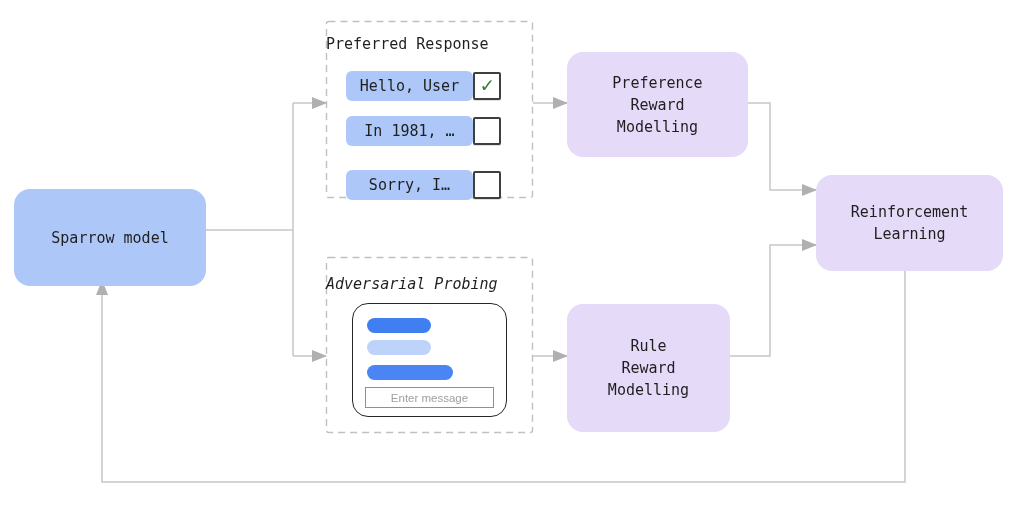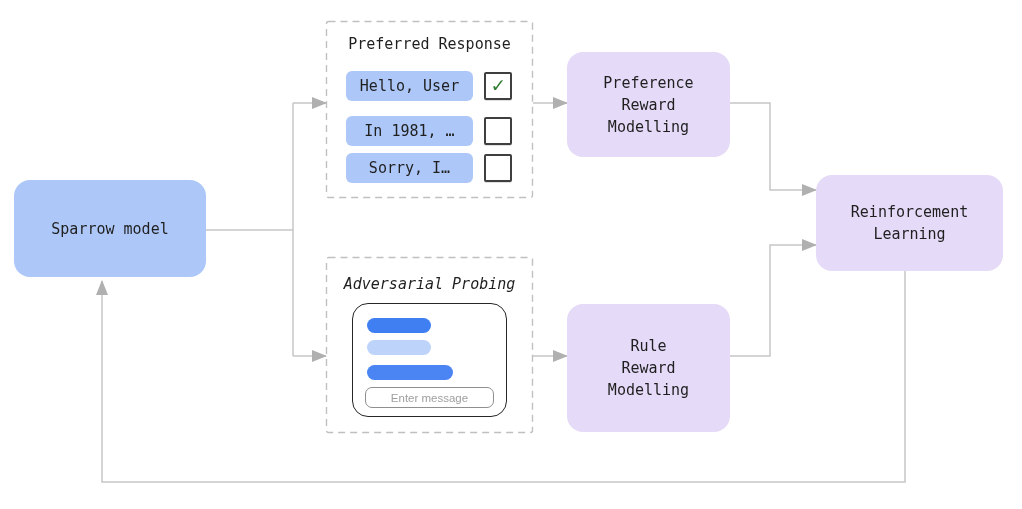--- a/index.html
+++ b/index.html
@@ -17,27 +17,27 @@
     border-radius:16px;
     display:flex;align-items:center;justify-content:center;
     font-size:15px;line-height:22px;
     text-align:center;
     white-space:pre-line;
   }
   .node.blue{background:#adc8f8;}
   .node.purple{background:#e5daf8;}
   .panel{position:absolute;}
   .panel-title{
-    text-align:center;
+    text-align:left;
     font-size:15px;line-height:20px;
     margin-top:13px;
   }
   .pr-row{
     position:absolute;left:20px;
-    display:flex;align-items:center;gap:11px;
+    display:flex;align-items:center;gap:0;
   }
   .pill{
     width:127px;height:30px;
     background:#adc8f8;border-radius:6px;
     display:flex;align-items:center;justify-content:center;
     font-size:15px;
   }
   .checkbox{
     box-sizing:border-box;
     width:28px;height:28px;
@@ -59,21 +59,21 @@
     border:1.6px solid #262626;border-radius:16px;
   }
   .bubble{position:absolute;height:15px;border-radius:7.5px;}
   .bubble.b1{left:14px;top:14px;width:64px;background:#3f7ff2;}
   .bubble.b2{left:14px;top:36px;width:64px;background:#bed3fa;}
   .bubble.b3{left:14px;top:61px;width:86px;background:#4a85f3;}
   .chat-input{
     position:absolute;left:12px;top:83px;
     box-sizing:border-box;
     width:129px;height:21px;
-    border:1.3px solid #8f8f8f;border-radius:7px;
+    border:1.3px solid #8f8f8f;border-radius:0;
     background:#ffffff;
     font-family:"Liberation Sans","DejaVu Sans",sans-serif;
     font-size:11.5px;color:#9e9e9e;
     text-align:center;outline:none;padding:0;
   }
   .chat-input::placeholder{color:#9e9e9e;opacity:1;}
 </style>
 </head>
 <body>
 
@@ -96,21 +96,21 @@
 
     <path d="M533,103 H567" fill="none" stroke="#c6c6c6" stroke-width="1.5" marker-end="url(#arrow)"></path>
     <path d="M533,356 H567" fill="none" stroke="#c6c6c6" stroke-width="1.5" marker-end="url(#arrow)"></path>
 
     <path d="M730,103 H770 V190 H816" fill="none" stroke="#c6c6c6" stroke-width="1.5" marker-end="url(#arrow)"></path>
     <path d="M730,356 H770 V245 H816" fill="none" stroke="#c6c6c6" stroke-width="1.5" marker-end="url(#arrow)"></path>
 
     <path d="M905,259 V482 H102 V281" fill="none" stroke="#c6c6c6" stroke-width="1.5" marker-end="url(#arrow)"></path>
   </svg>
 
-  <div class="node blue" style="left:14px;top:180px;width:192px;height:97px;">
+  <div class="node blue" style="left:14px;top:189px;width:192px;height:97px;">
     <span>Sparrow model</span>
   </div>
 
   <div class="panel" style="left:326px;top:21px;width:207px;height:177px;">
     <div class="panel-title">Preferred Response</div>
 
     <div class="pr-row" style="top:50px;">
       <div class="pill">
         <span>Hello, User</span>
       </div>
@@ -119,40 +119,40 @@
       </span>
     </div>
 
     <div class="pr-row" style="top:95px;justify-content:center;">
       <div class="pill">
         <span>In 1981, …</span>
       </div>
       <span class="checkbox"></span>
     </div>
 
-    <div class="pr-row" style="top:132px;">
+    <div class="pr-row" style="top:149px;">
       <div class="pill">
         <span>Sorry, I…</span>
       </div>
       <span class="checkbox"></span>
     </div>
   </div>
 
   <div class="panel" style="left:326px;top:257px;width:207px;height:176px;">
     <div class="panel-title" style="margin-top:17px;font-style:italic;">Adversarial Probing</div>
 
     <div class="chat-card">
       <div class="bubble b1"></div>
       <div class="bubble b2"></div>
       <div class="bubble b3"></div>
       <input class="chat-input" readonly="" placeholder="Enter message" style="">
     </div>
   </div>
 
-  <div class="node purple" style="left:567px;top:52px;width:163px;height:105px;">
+  <div class="node purple" style="left:567px;top:52px;width:181px;height:105px;">
     <span>Preference
 Reward
 Modelling</span>
   </div>
 
   <div class="node purple" style="left:567px;top:304px;width:163px;height:128px;">
     <span>Rule
 Reward
 Modelling</span>
   </div>

